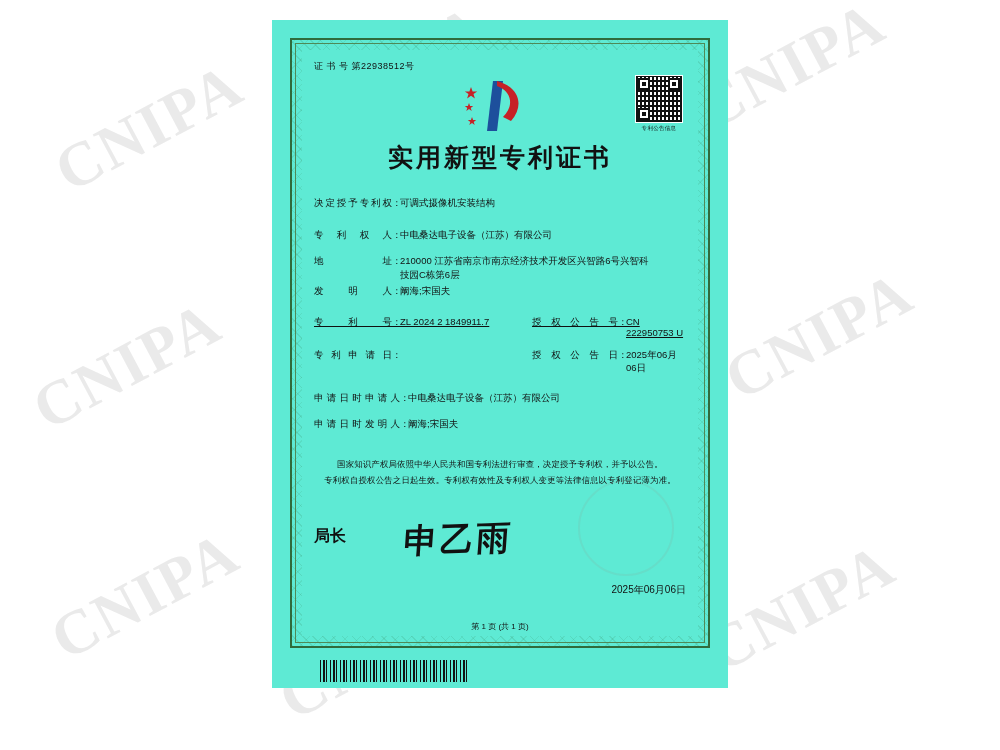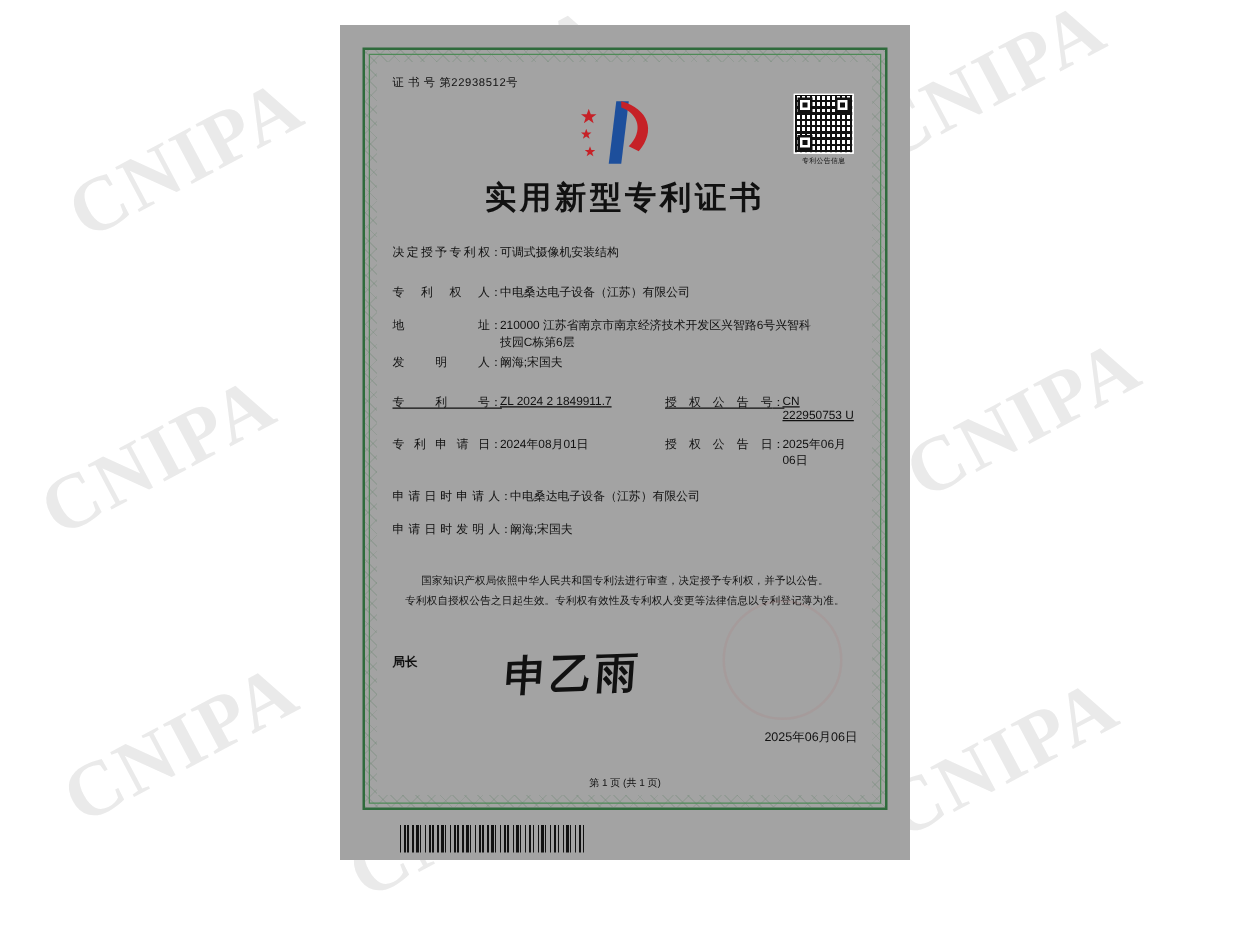--- a/index.html
+++ b/index.html
@@ -22,21 +22,21 @@
     background: #ffffff;
   }
 
   
   .sheet {
     position: absolute;
     left: 272px;
     top: 20px;
     width: 456px;
     height: 668px;
-    background: #a3a3a3;
+    background: #5eead4;
     overflow: hidden;
   }
 
   
   .watermark-layer {
     position: absolute;
     left: 0; top: 0;
     width: 1000px; height: 750px;
     pointer-events: none;
     overflow: hidden;
@@ -193,21 +193,21 @@
     letter-spacing: .2px;
   }
   .legal .l1 { text-indent: 0; }
 
   .sign-block {
     position: relative;
     margin-top: 34px;
     height: 70px;
   }
   .sign-title {
-    font-size: 10px;
+    font-size: 16px;
     font-weight: bold;
     color: #111;
     line-height: 1.6;
   }
   .signature {
     position: absolute;
     left: 90px;
     top: -6px;
     font-family: "Liberation Serif", serif;
     font-size: 34px;
@@ -352,21 +352,20 @@
           <span class="field-label">授权公告号</span>
           <span class="field-colon">：</span>
           <span class="field-value">CN 222950753 U</span>
         </span>
       </div>
 
       <div class="two-col">
         <span class="col-a">
           <span class="field-label">专利申请日</span>
           <span class="field-colon">：</span>
-          <span class="field-value">2024年08月01日</span>
         </span>
         <span class="col-b">
           <span class="field-label">授权公告日</span>
           <span class="field-colon">：</span>
           <span class="field-value">2025年06月06日</span>
         </span>
       </div>
 
       <div class="field-row" style="margin-top:16px;">
         <span class="field-label" style="width:86px;flex:0 0 86px;">申请日时申请人</span>

